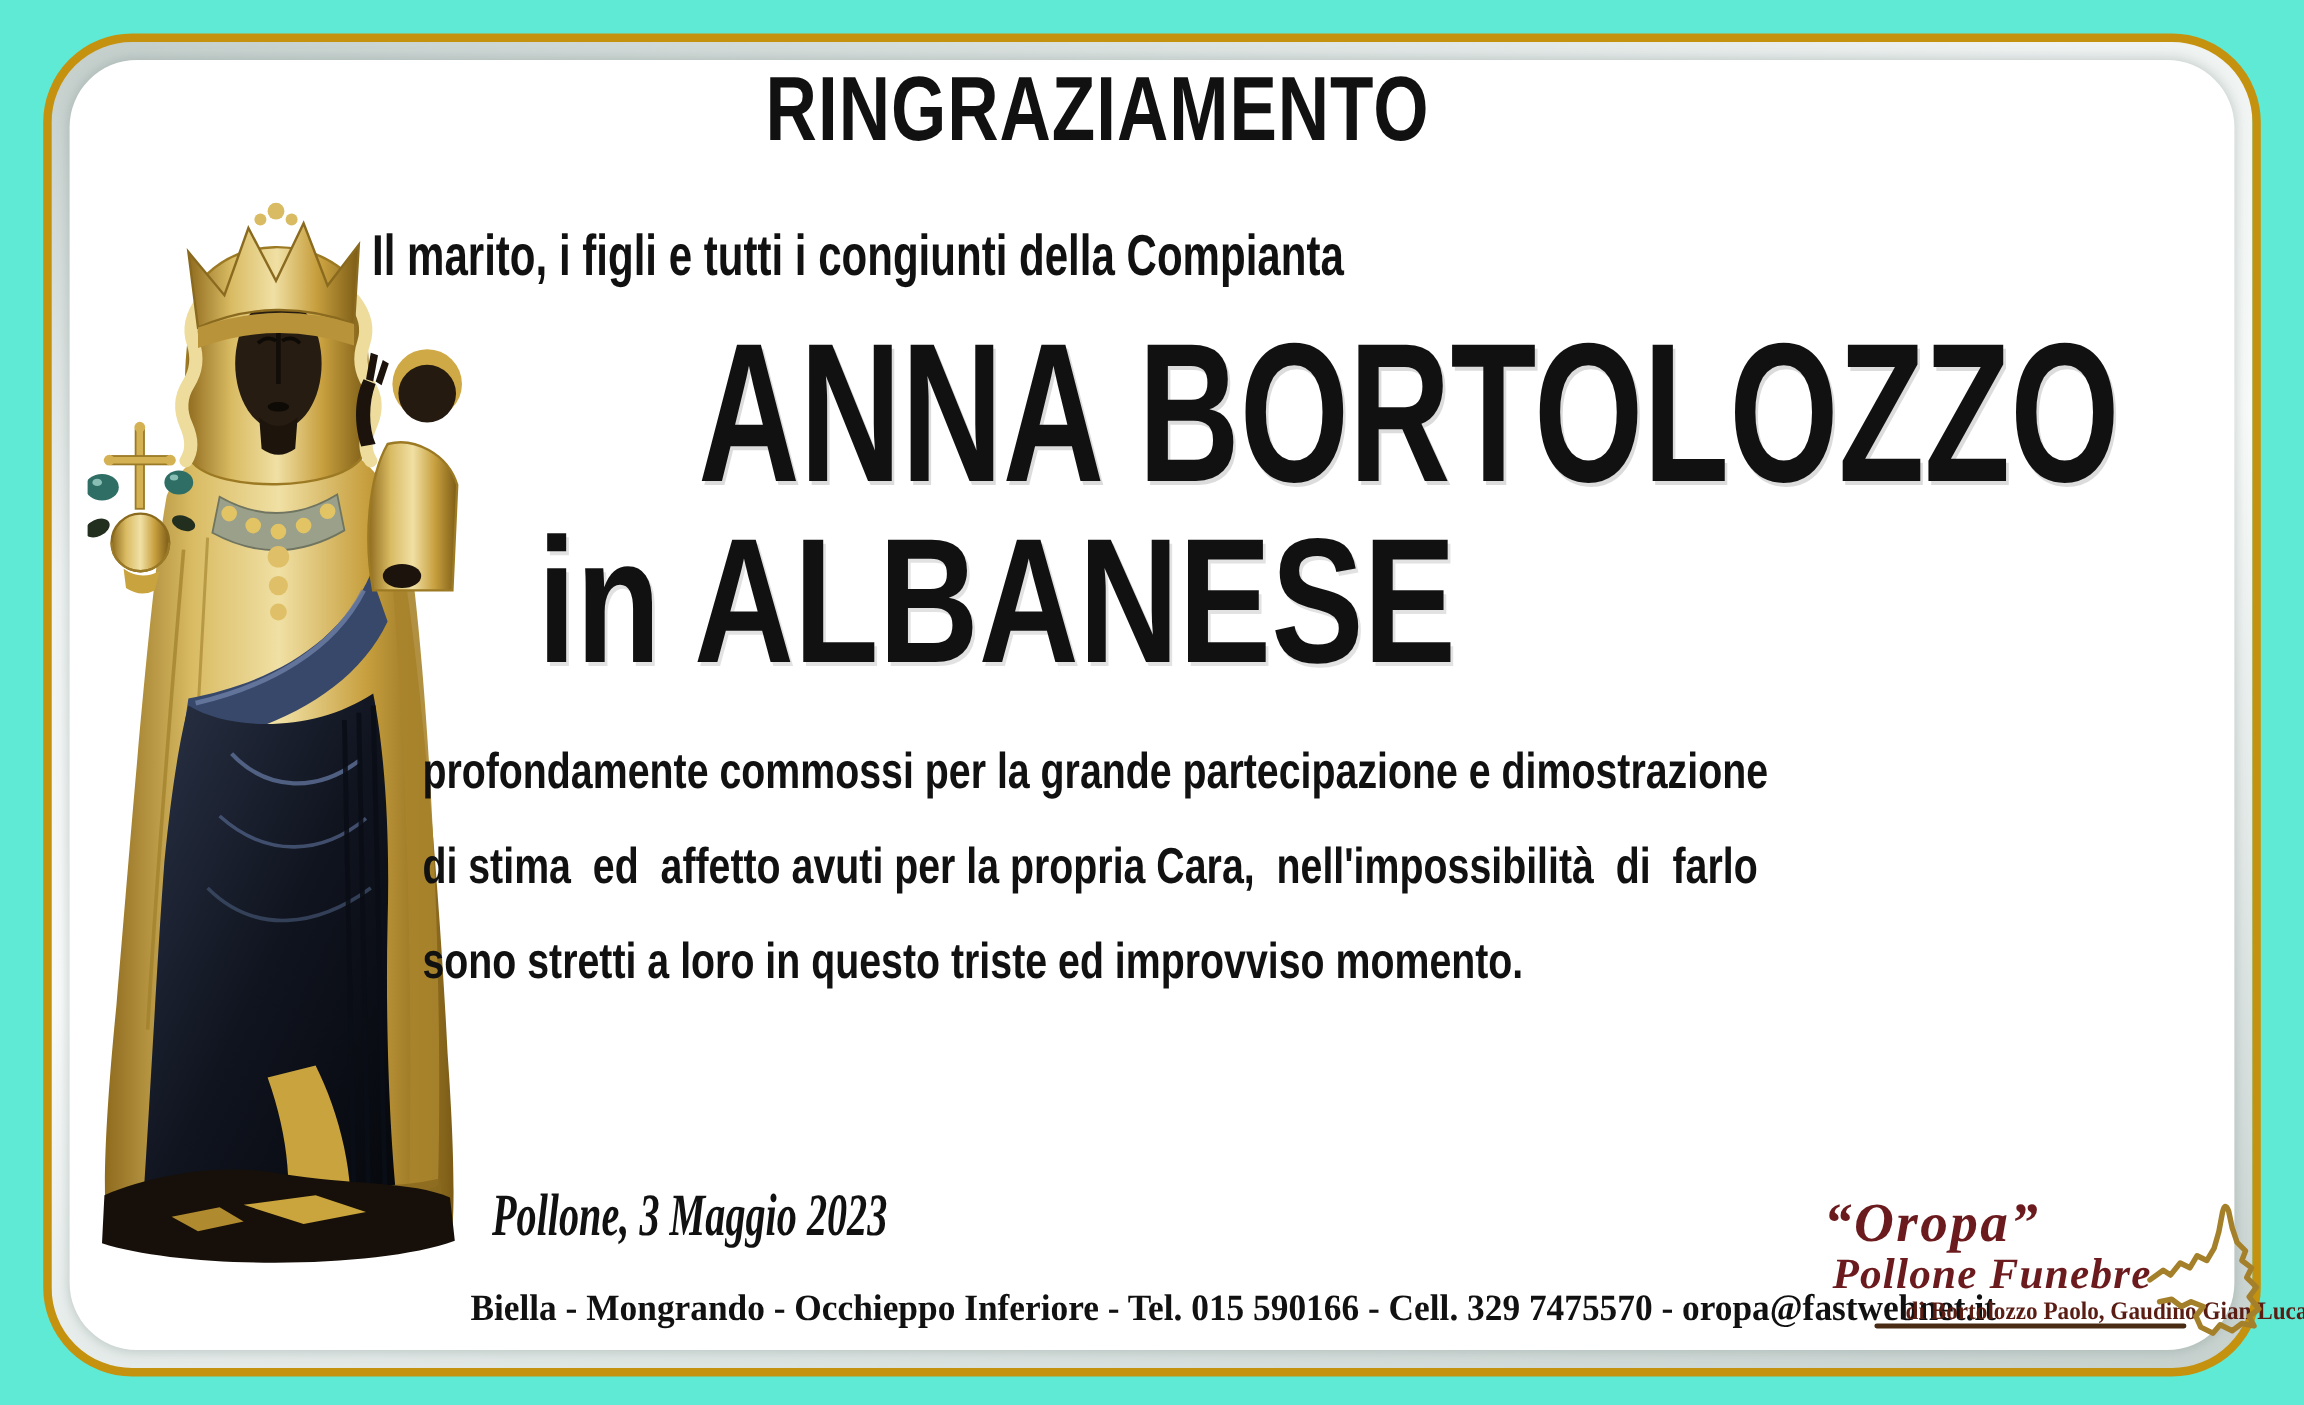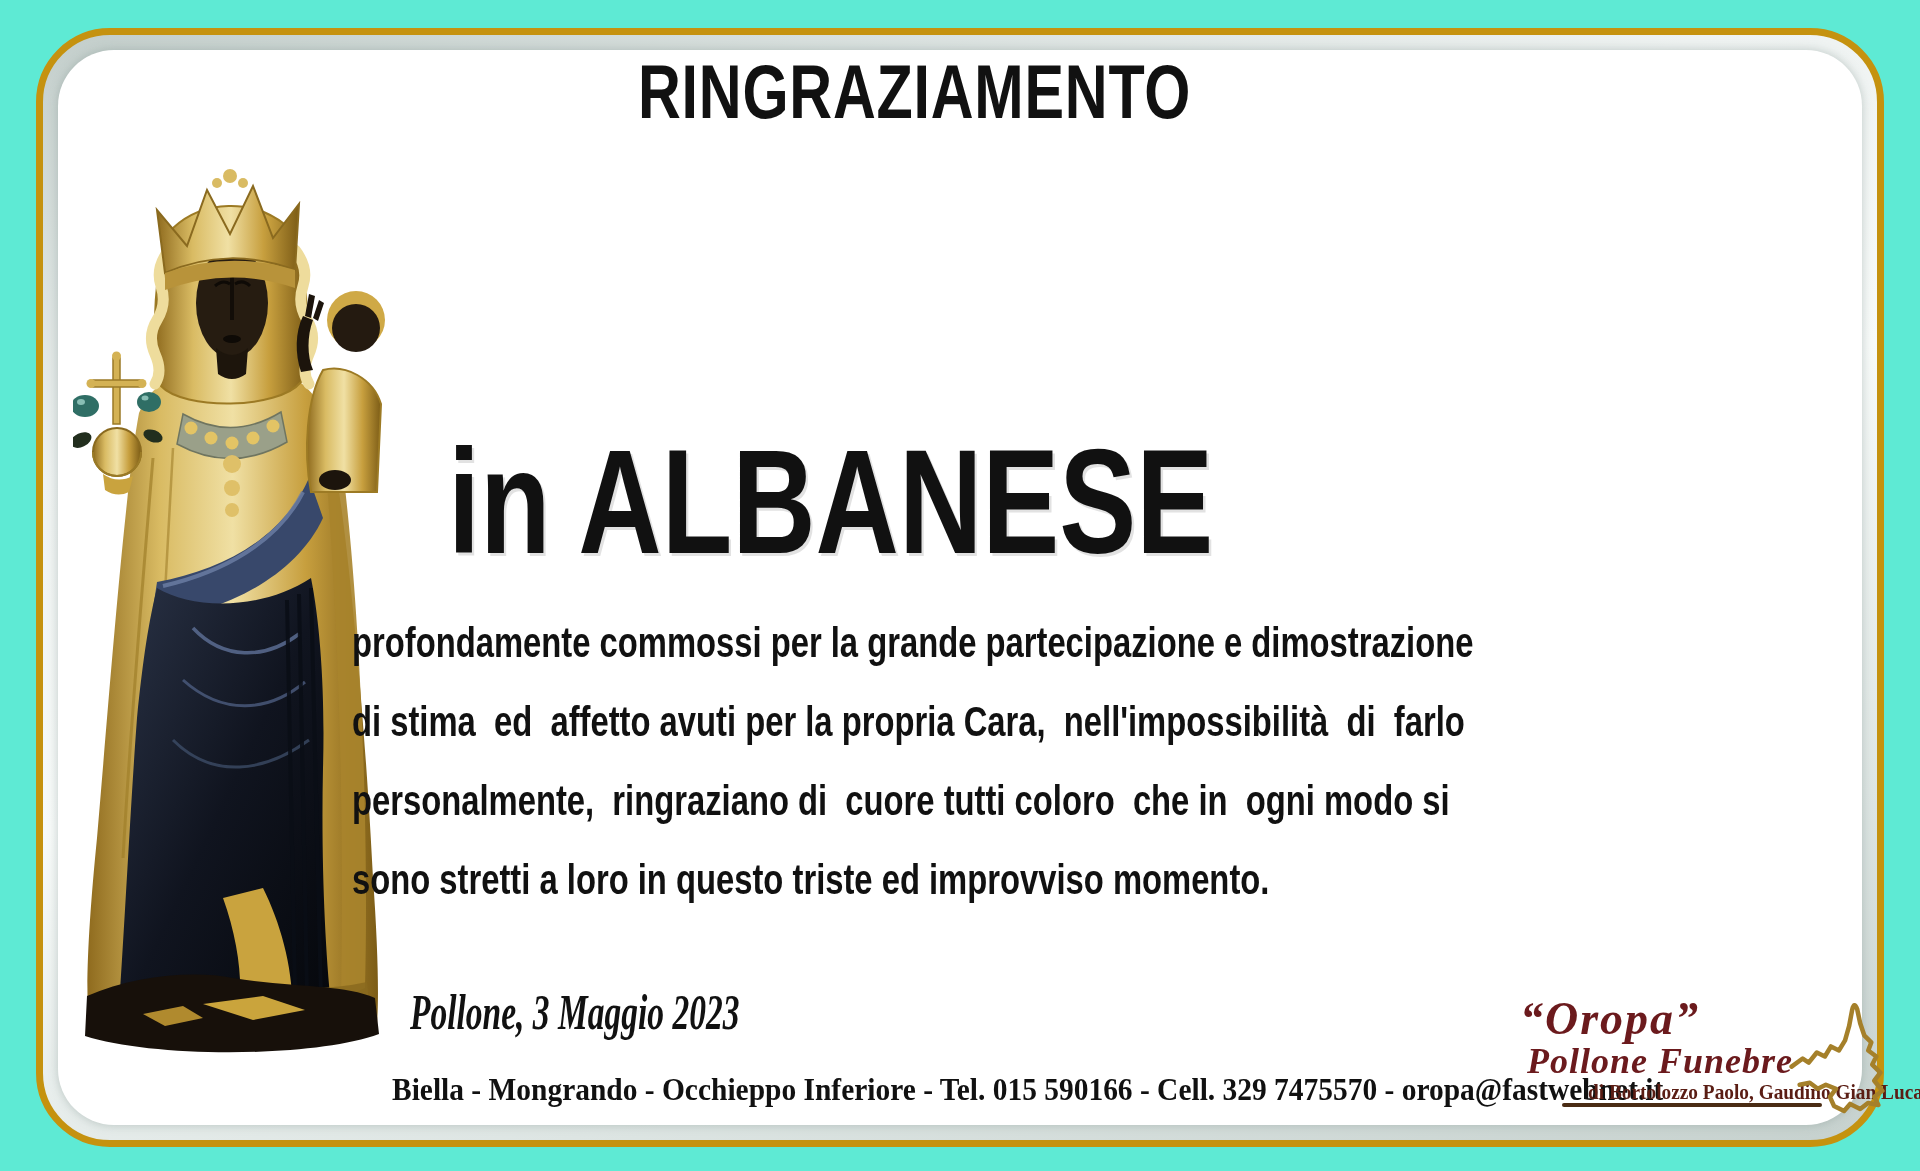--- a/index.html
+++ b/index.html
@@ -124,30 +124,35 @@
       <ellipse cx="72" cy="240" rx="3.5" ry="2.5" fill="#9fd2c8" opacity=".8"></ellipse>
     <ellipse cx="8" cy="282" rx="11" ry="7" fill="#222e1e" transform="rotate(-25 8 282)"></ellipse>
     <ellipse cx="80" cy="278" rx="10" ry="6" fill="#222e1e" transform="rotate(20 80 278)"></ellipse>
     <path d="M30,316 q14,10 30,2 l-4,16 q-12,6 -24,-2 Z" fill="#c9a33e"></path>
   </svg>
 
   <div class="abs" style="left:0;top:48px;width:1830px;text-align:center;">
     <span class="cx t-title">RINGRAZIAMENTO</span>
   </div>
 
+  <div class="abs" style="left:310px;top:186px;">
+    <span class="lx t-intro">Il marito, i figli e tutti i congiunti della Compianta</span>
+  </div>
 
+  <div class="abs" style="left:340px;top:262px;width:1260px;text-align:center;">
+    <span class="cx t-name">ANNA BORTOLOZZO</span>
+  </div>
 
   <div class="abs" style="left:340px;top:428px;width:1260px;">
     <span class="cx t-name2">in ALBANESE</span>
   </div>
 
   <div class="abs bodyblock">
     <div><span class="lx t-body">profondamente commossi per la grande partecipazione e dimostrazione</span></div>
     <div><span class="lx t-body">di stima  ed  affetto avuti per la propria Cara,  nell'impossibilità  di  farlo</span></div>
-    <div><span class="lx t-body">personalmente,  ringraziano di  cuore tutti coloro  che in  ogni modo si</span></div>
     <div><span class="lx t-body">sono stretti a loro in questo triste ed improvviso momento.</span></div>
   </div>
 
   <div class="abs" style="left:410px;top:983px;">
     <span class="lx t-date">Pollone, 3 Maggio 2023</span>
   </div>
 
   <div class="abs" style="left:392px;top:1072px;text-align:center;">
     <span class="lx t-footer">Biella - Mongrando - Occhieppo Inferiore - Tel. 015 590166 - Cell. 329 7475570 - oropa@fastwebnet.it</span>
   </div>

